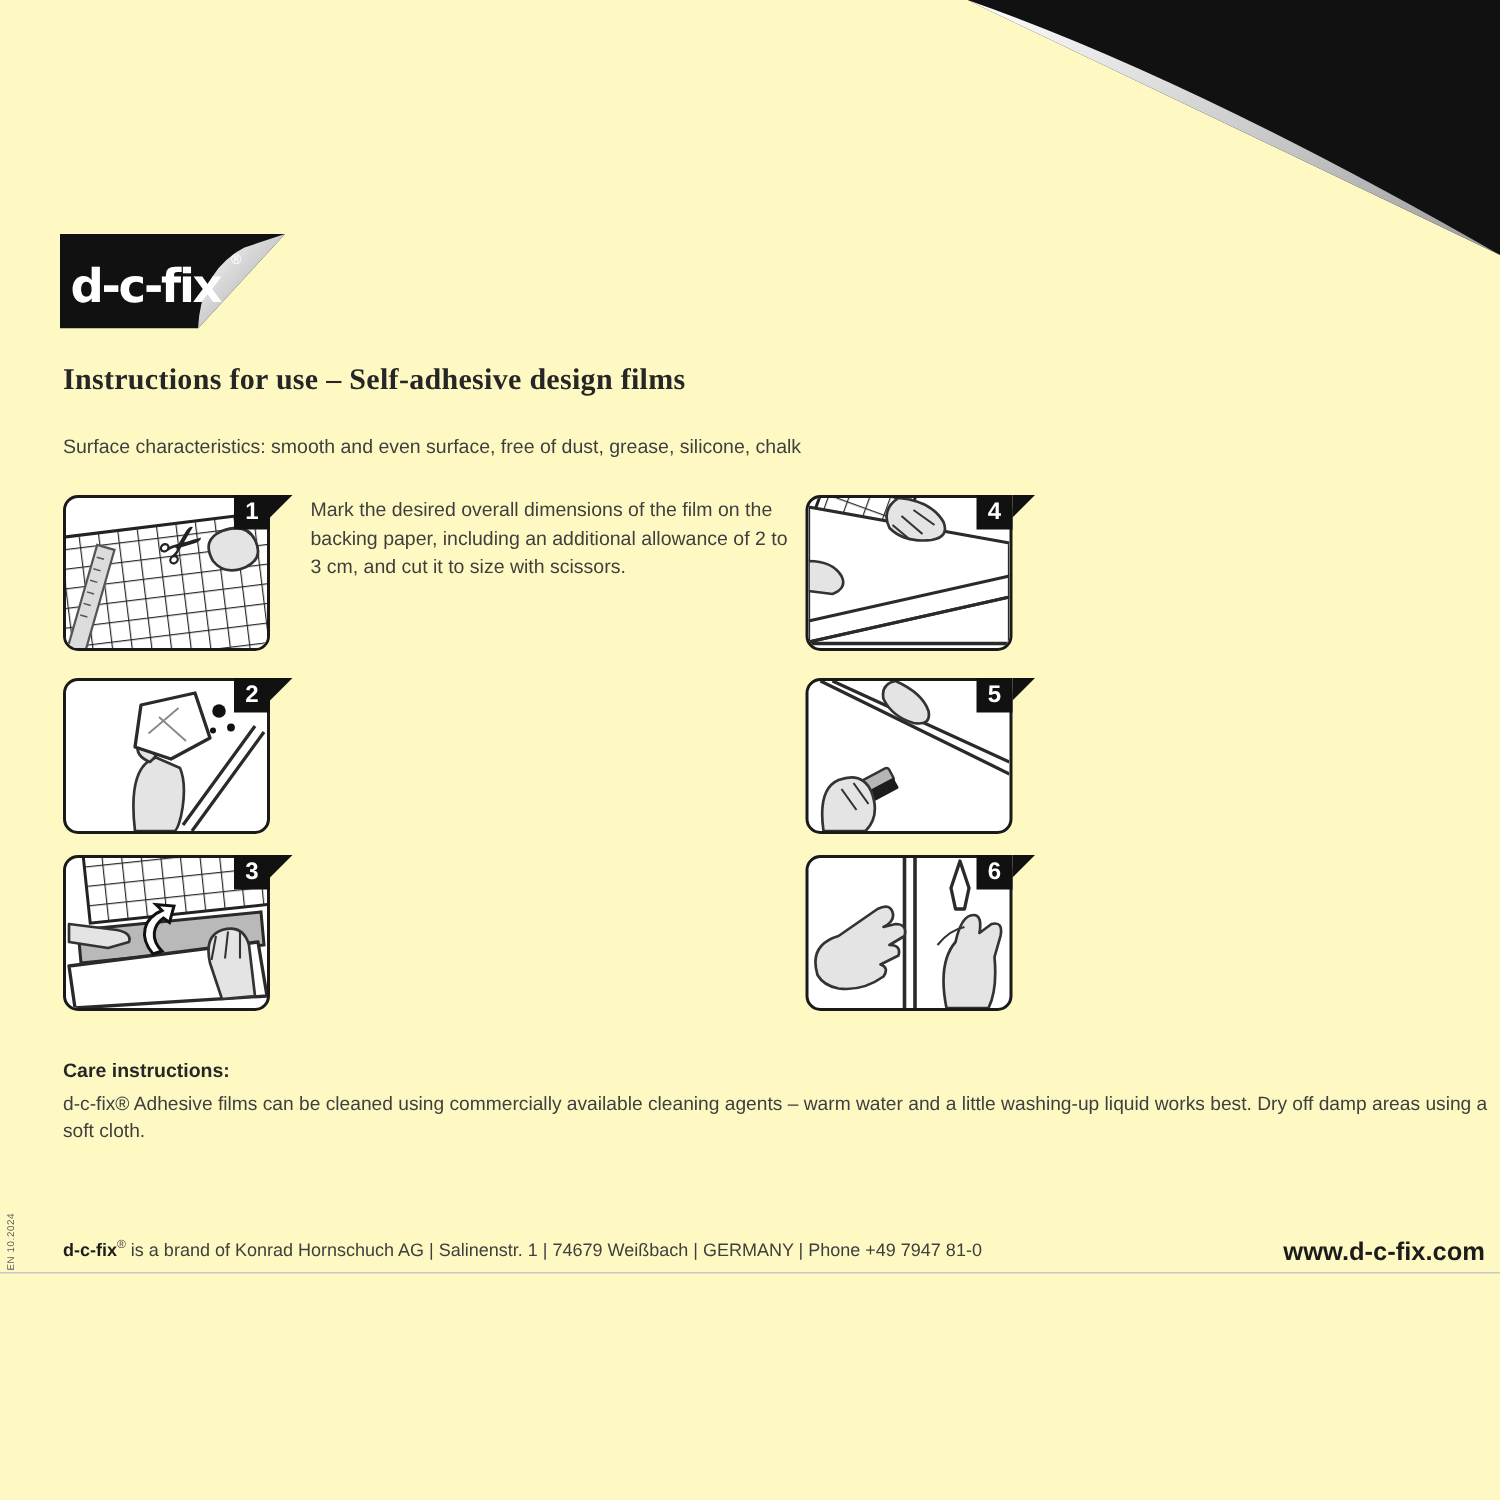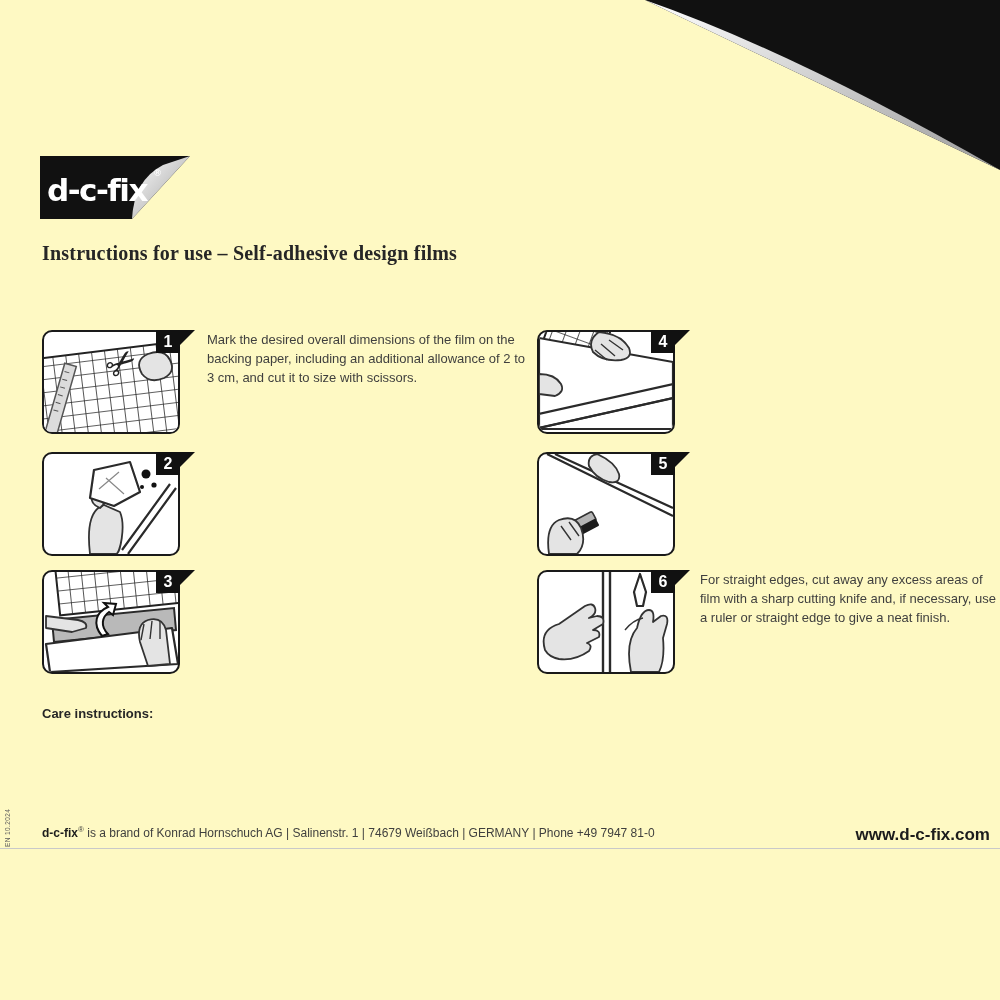--- a/index.html
+++ b/index.html
@@ -71,20 +71,21 @@
   </svg>
 
   <svg class="logo" viewBox="0 0 152 63">
     <polygon points="0,0 150,0 92,63 0,63" fill="#111"></polygon>
     <path d="M150,0 L92,63 Q94,24 123,9 Z" fill="url(#curlg)"></path>
     <text x="7" y="45" font-family="DejaVu Sans, sans-serif" font-weight="bold" font-size="31" fill="#fff" letter-spacing="-1.5">d-c-fix</text>
     <text x="113" y="20" font-family="DejaVu Sans, sans-serif" font-size="9" fill="#fff">®</text>
   </svg>
 
   <div class="title">Instructions for use – Self-adhesive design films</div>
+  <div class="surface">Surface characteristics: smooth and even surface, free of dust, grease, silicone, chalk</div>
 
   <div class="stepbox col-l-box row1">
     <div class="illu">
       <svg width="134" height="100" viewBox="0 0 134 100">
         <g transform="rotate(-7 67 60)">
           <rect x="-14" y="18" width="160" height="100" fill="#fff" stroke="#222" stroke-width="2"></rect>
           <rect x="-14" y="18" width="160" height="100" fill="url(#grid)"></rect>
         </g>
         <g transform="rotate(16 18 70)">
           <rect x="10" y="32" width="12" height="78" fill="#dcdcdc" stroke="#555" stroke-width="1.5"></rect>
@@ -170,22 +171,22 @@
       <svg width="134" height="100" viewBox="0 0 134 100">
         <path d="M64,0 V100 M71,0 V100" stroke="#2a2a2a" stroke-width="2.4" fill="none"></path>
         <path class="hand" d="M6,78 q-6,-20 14,-26 l26,-18 q8,-4 10,2 q2,6 -6,10 l8,-2 q8,0 6,8 l-10,6 q8,0 6,7 l-12,6 q6,2 2,8 q-14,10 -30,8 q-10,-2 -14,-9 Z"></path>
         <path class="hand" d="M92,100 q-6,-30 6,-44 q4,-18 12,-18 q6,0 4,12 l8,-6 q8,-2 6,8 l-4,14 q2,22 -4,34 Z"></path>
         <polygon class="sheet" points="95,20 101,2 107,20 104,34 98,34"></polygon>
         <path d="M86,58 q8,-10 18,-12" stroke="#333" stroke-width="1.4" fill="none"></path>
       </svg>
     </div>
     <div class="badge">6</div>
   </div>
-  <div class="steptext col-r-txt row3">For straight edges, cut away any excess areas of film with a sharp cutting knife and, if necessary, use a ruler or straight edge to give a neat finish.</div>
 
   <div class="care-head">Care instructions:</div>
+  <div class="care-body">d-c-fix® Adhesive films can be cleaned using commercially available cleaning agents – warm water and a little washing-up liquid works best. Dry off damp areas using a soft cloth.</div>
 
   <div class="edition">EN  10.2024</div>
   <div class="footer-line"><b>d-c-fix</b><sup>®</sup><span> is a brand of Konrad Hornschuch AG | Salinenstr. 1 | 74679 Weißbach | GERMANY | Phone +49 7947 81-0</span></div>
   <div class="website">www.d-c-fix.com</div>
   <div class="rule"></div>
 
 </div>
 
 </body></html>

